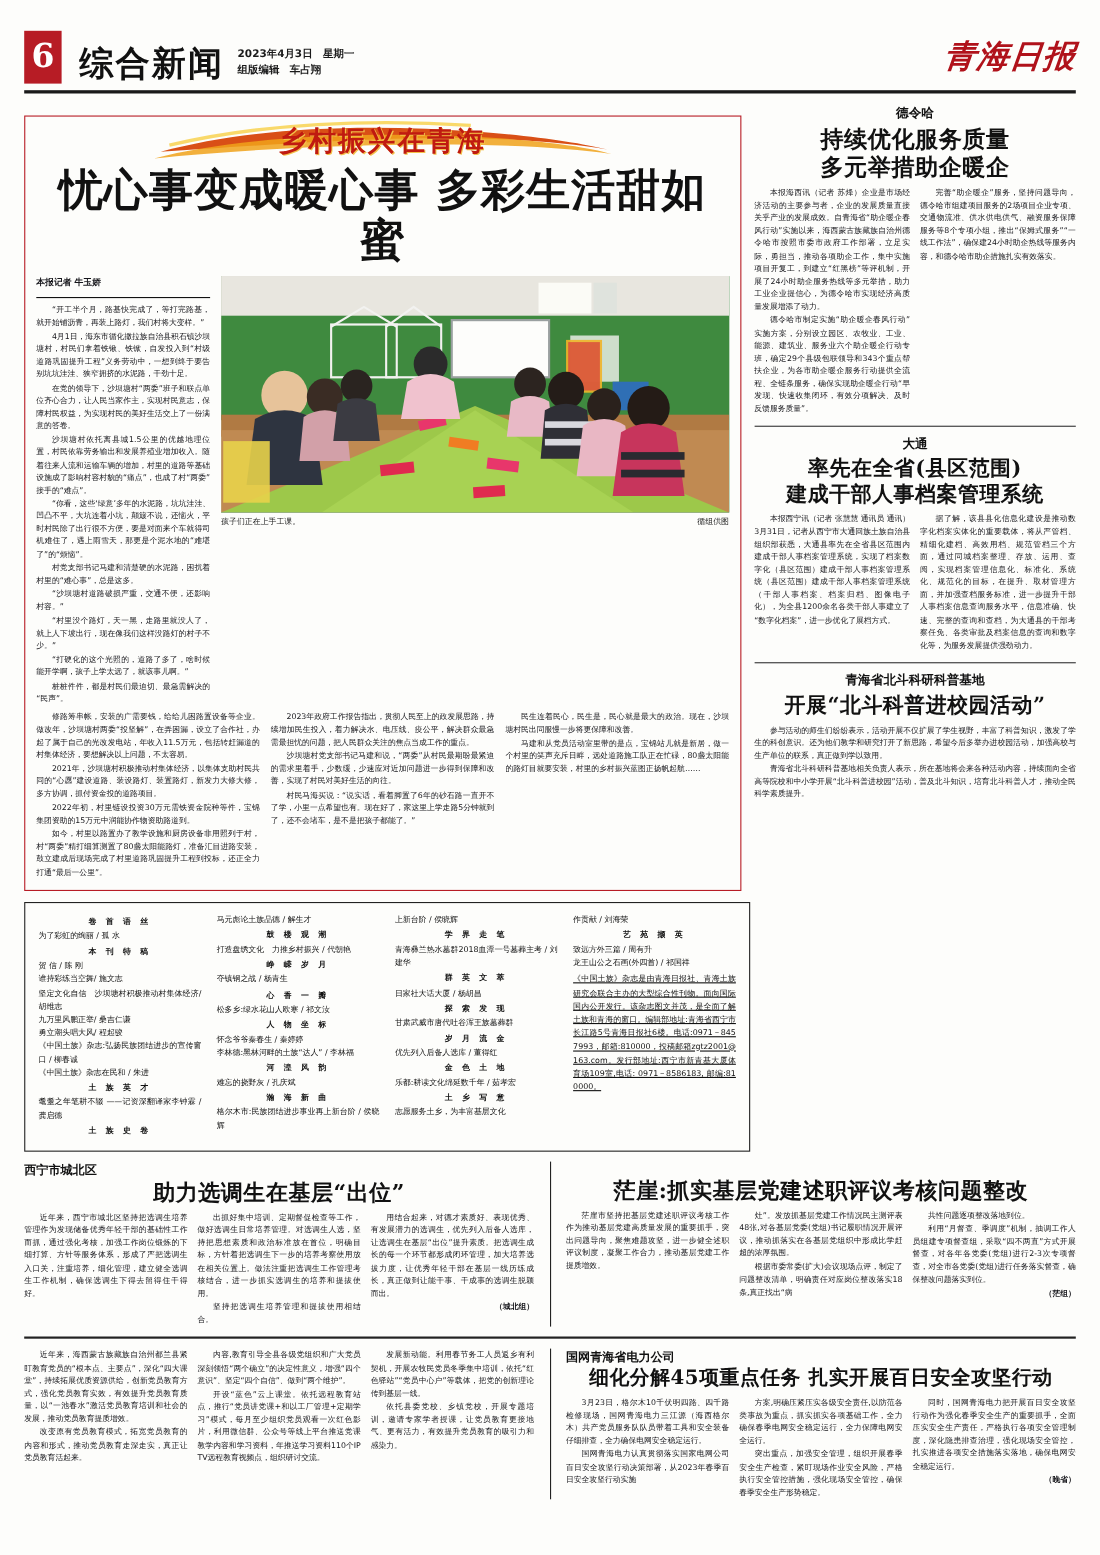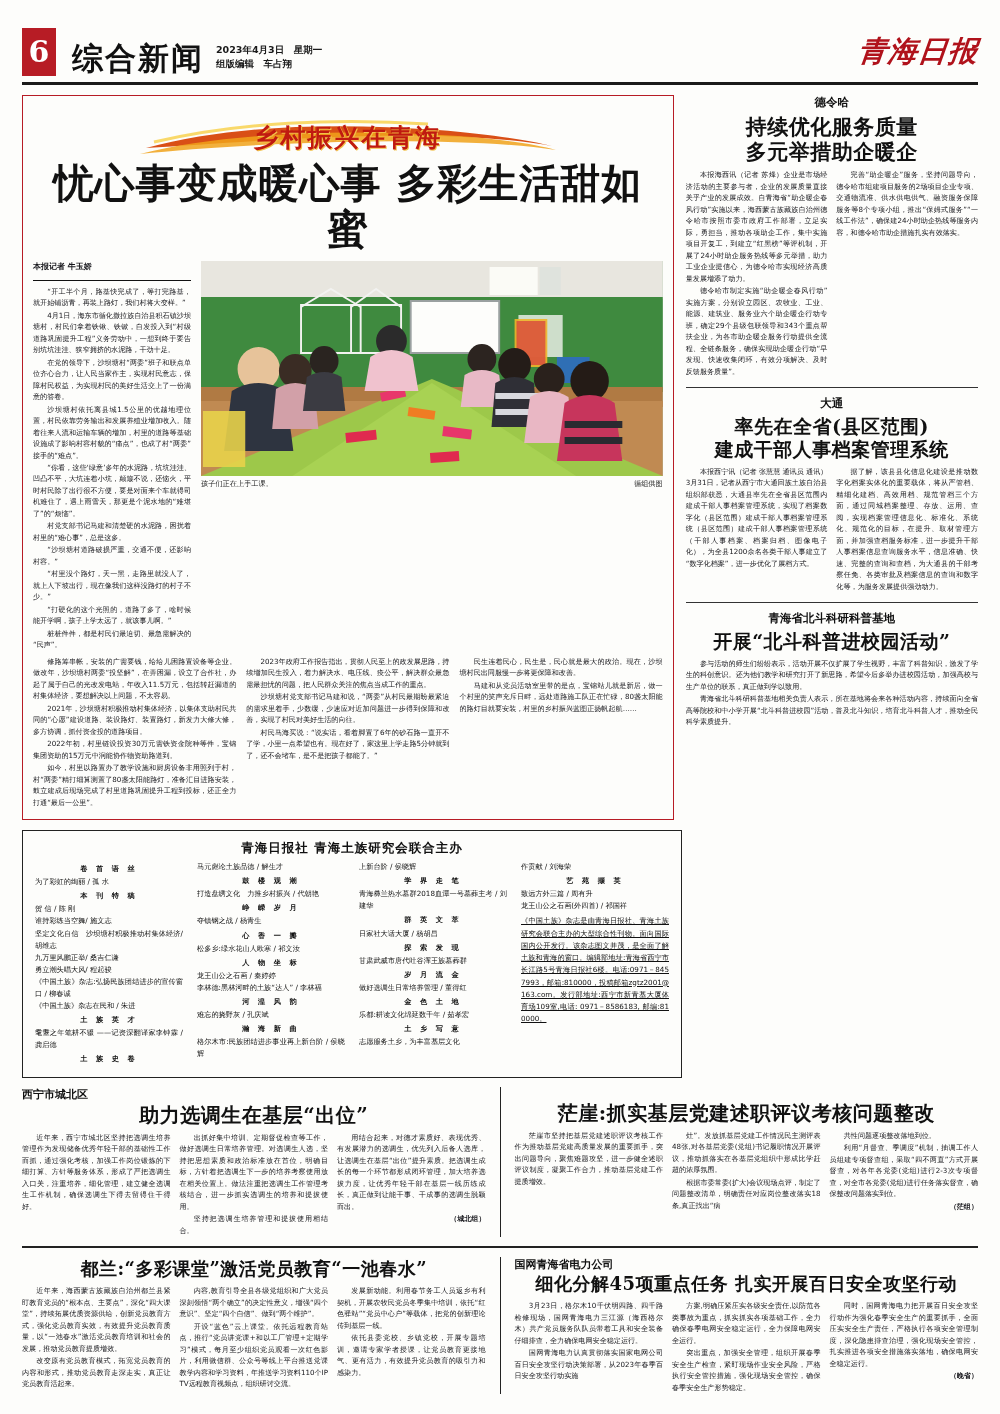--- a/index.html
+++ b/index.html
@@ -46,22 +46,22 @@
     font-family:"DejaVu Sans",sans-serif;color:#15151a;
     -webkit-hyphens:none;word-break:break-all;
   }
   .body-col p{margin:0 0 1px;text-indent:2em;}
   .byline{font-weight:700;}
   .cols{display:flex;gap:9px;}
   .cols > div{flex:1;}
 
   
   .feature{
-    position:relative;border:1.4px solid #b71c25;margin-top:2px;
-    padding:20px 10px 10px;box-sizing:border-box;
+    position:relative;border:1.4px solid #b71c25;margin-top:12px;
+    padding:0 10px 10px;box-sizing:border-box;
   }
   .layout-top{display:flex;gap:12px;margin-top:8px;}
   .left-zone{width:660px;}
   .right-zone{width:296px;}
 
   .banner-wrap{height:42px;position:relative;display:flex;justify-content:center;align-items:center;margin-bottom:2px;}
   .banner-svg{position:absolute;left:50%;transform:translateX(-50%);top:0;}
   .banner-text{
     position:relative;z-index:3;
     font-family:"DejaVu Serif","Liberation Serif",serif;
@@ -281,21 +281,20 @@
             <p>参与活动的师生们纷纷表示，活动开展不仅扩展了学生视野，丰富了科普知识，激发了学生的科创意识。还为他们教学和研究打开了新思路，希望今后多举办进校园活动，加强高校与生产单位的联系，真正做到学以致用。</p>
             <p>青海省北斗科研科普基地相关负责人表示，所在基地将会来各种活动内容，持续面向全省高等院校和中小学开展“北斗科普进校园”活动，普及北斗知识，培育北斗科普人才，推动全民科学素质提升。</p>
           </div>
         </div>
       </div>
 
     </div>
   </div>
 
   <div class="catalog" style="width:660px;">
-    <div class="cat-sub">青海日报社  青海土族研究会联合主办</div>
     <div class="cat-cols">
       <div>
         <div class="cat-sec">卷 首 语 丝</div>
         <div class="cat-item">为了彩虹的绚丽 / 孤 水</div>
         <div class="cat-sec">本 刊 特 稿</div>
         <div class="cat-item">贺 信 / 陈 刚</div>
         <div class="cat-item">谁持彩练当空舞/ 施文志</div>
         <div class="cat-item">坚定文化自信　沙坝塘村积极推动村集体经济/ 胡维志</div>
         <div class="cat-item">九万里风鹏正举/ 桑吉仁谦</div>
         <div class="cat-item">勇立潮头唱大风/ 程起骏</div>
@@ -307,37 +306,37 @@
       </div>
       <div>
         <div class="cat-item">马元彪论土族品德 / 解生才</div>
         <div class="cat-sec">鼓 楼 观 潮</div>
         <div class="cat-item">打造盘绣文化　力推乡村振兴 / 代朝艳</div>
         <div class="cat-sec">峥 嵘 岁 月</div>
         <div class="cat-item">夺镇钢之战 / 杨青生</div>
         <div class="cat-sec">心 香 一 瓣</div>
         <div class="cat-item">松多乡:绿水花山人欧寒 / 祁文汝</div>
         <div class="cat-sec">人 物 坐 标</div>
-        <div class="cat-item">龙王山公之石画 / 秦婷婷</div>
+        <div class="cat-item">怀念爷爷秦春生 / 秦婷婷</div>
         <div class="cat-item">李林德:黑林河畔的土族“达人” / 李林福</div>
         <div class="cat-sec">河 湟 风 韵</div>
         <div class="cat-item">难忘的挠野灰 / 孔庆斌</div>
         <div class="cat-sec">瀚 海 新 曲</div>
         <div class="cat-item">格尔木市:民族团结进步事业再上新台阶 / 侯晓辉</div>
       </div>
       <div>
         <div class="cat-item">上新台阶 / 侯晓辉</div>
         <div class="cat-sec">学 界 走 笔</div>
         <div class="cat-item">青海彝兰热水墓群2018血潭一号墓葬主考 / 刘建华</div>
         <div class="cat-sec">群 英 文 萃</div>
         <div class="cat-item">日家社大话大厦 / 杨胡昌</div>
         <div class="cat-sec">探 索 发 现</div>
         <div class="cat-item">甘肃武威市唐代吐谷浑王族墓葬群</div>
         <div class="cat-sec">岁 月 流 金</div>
-        <div class="cat-item">做好选调生日常培养管理 / 董得红</div>
+        <div class="cat-item">优先列入后备人选库 / 董得红</div>
         <div class="cat-sec">金 色 土 地</div>
         <div class="cat-item">乐都:耕读文化绵延数千年 / 茹孝宏</div>
         <div class="cat-sec">土 乡 写 意</div>
         <div class="cat-item">志愿服务土乡，为丰富基层文化</div>
       </div>
       <div>
         <div class="cat-item">作贡献 / 刘海荣</div>
         <div class="cat-sec">艺 苑 撷 英</div>
         <div class="cat-item">致远方外三篇 / 周有升</div>
         <div class="cat-item">龙王山公之石画(外四首) / 祁国祥</div>
@@ -383,21 +382,20 @@
           <p class="endnote" style="text-indent:0;">（茫组）</p>
         </div>
       </div>
     </div>
   </div>
 
   <div class="hr-thick"></div>
 
   <div class="bottom">
     <div class="bcol">
-      <div class="hl bhl bhl-sm">都兰:“多彩课堂”激活党员教育“一池春水”</div>
       <div class="cols">
         <div class="body-col">
           <p>近年来，海西蒙古族藏族自治州都兰县紧盯教育党员的“根本点、主要点”，深化“四大课堂”，持续拓展优质资源供给，创新党员教育方式，强化党员教育实效，有效提升党员教育质量，以“一池春水”激活党员教育培训和社会的发展，推动党员教育提质增效。</p>
           <p>改变原有党员教育模式，拓宽党员教育的内容和形式，推动党员教育走深走实，真正让党员教育活起来。</p>
         </div>
         <div class="body-col">
           <p>内容,教育引导全县各级党组织和广大党员深刻领悟“两个确立”的决定性意义，增强“四个意识”、坚定“四个自信”、做到“两个维护”。</p>
           <p>开设“蓝色”云上课堂。依托远程教育站点，推行“党员讲党课+和以工厂管理+定期学习”模式，每月至少组织党员观看一次红色影片，利用微信群、公众号等线上平台推送党课教学内容和学习资料，年推送学习资料110个IPTV远程教育视频点，组织研讨交流。</p>
 
         </div>

